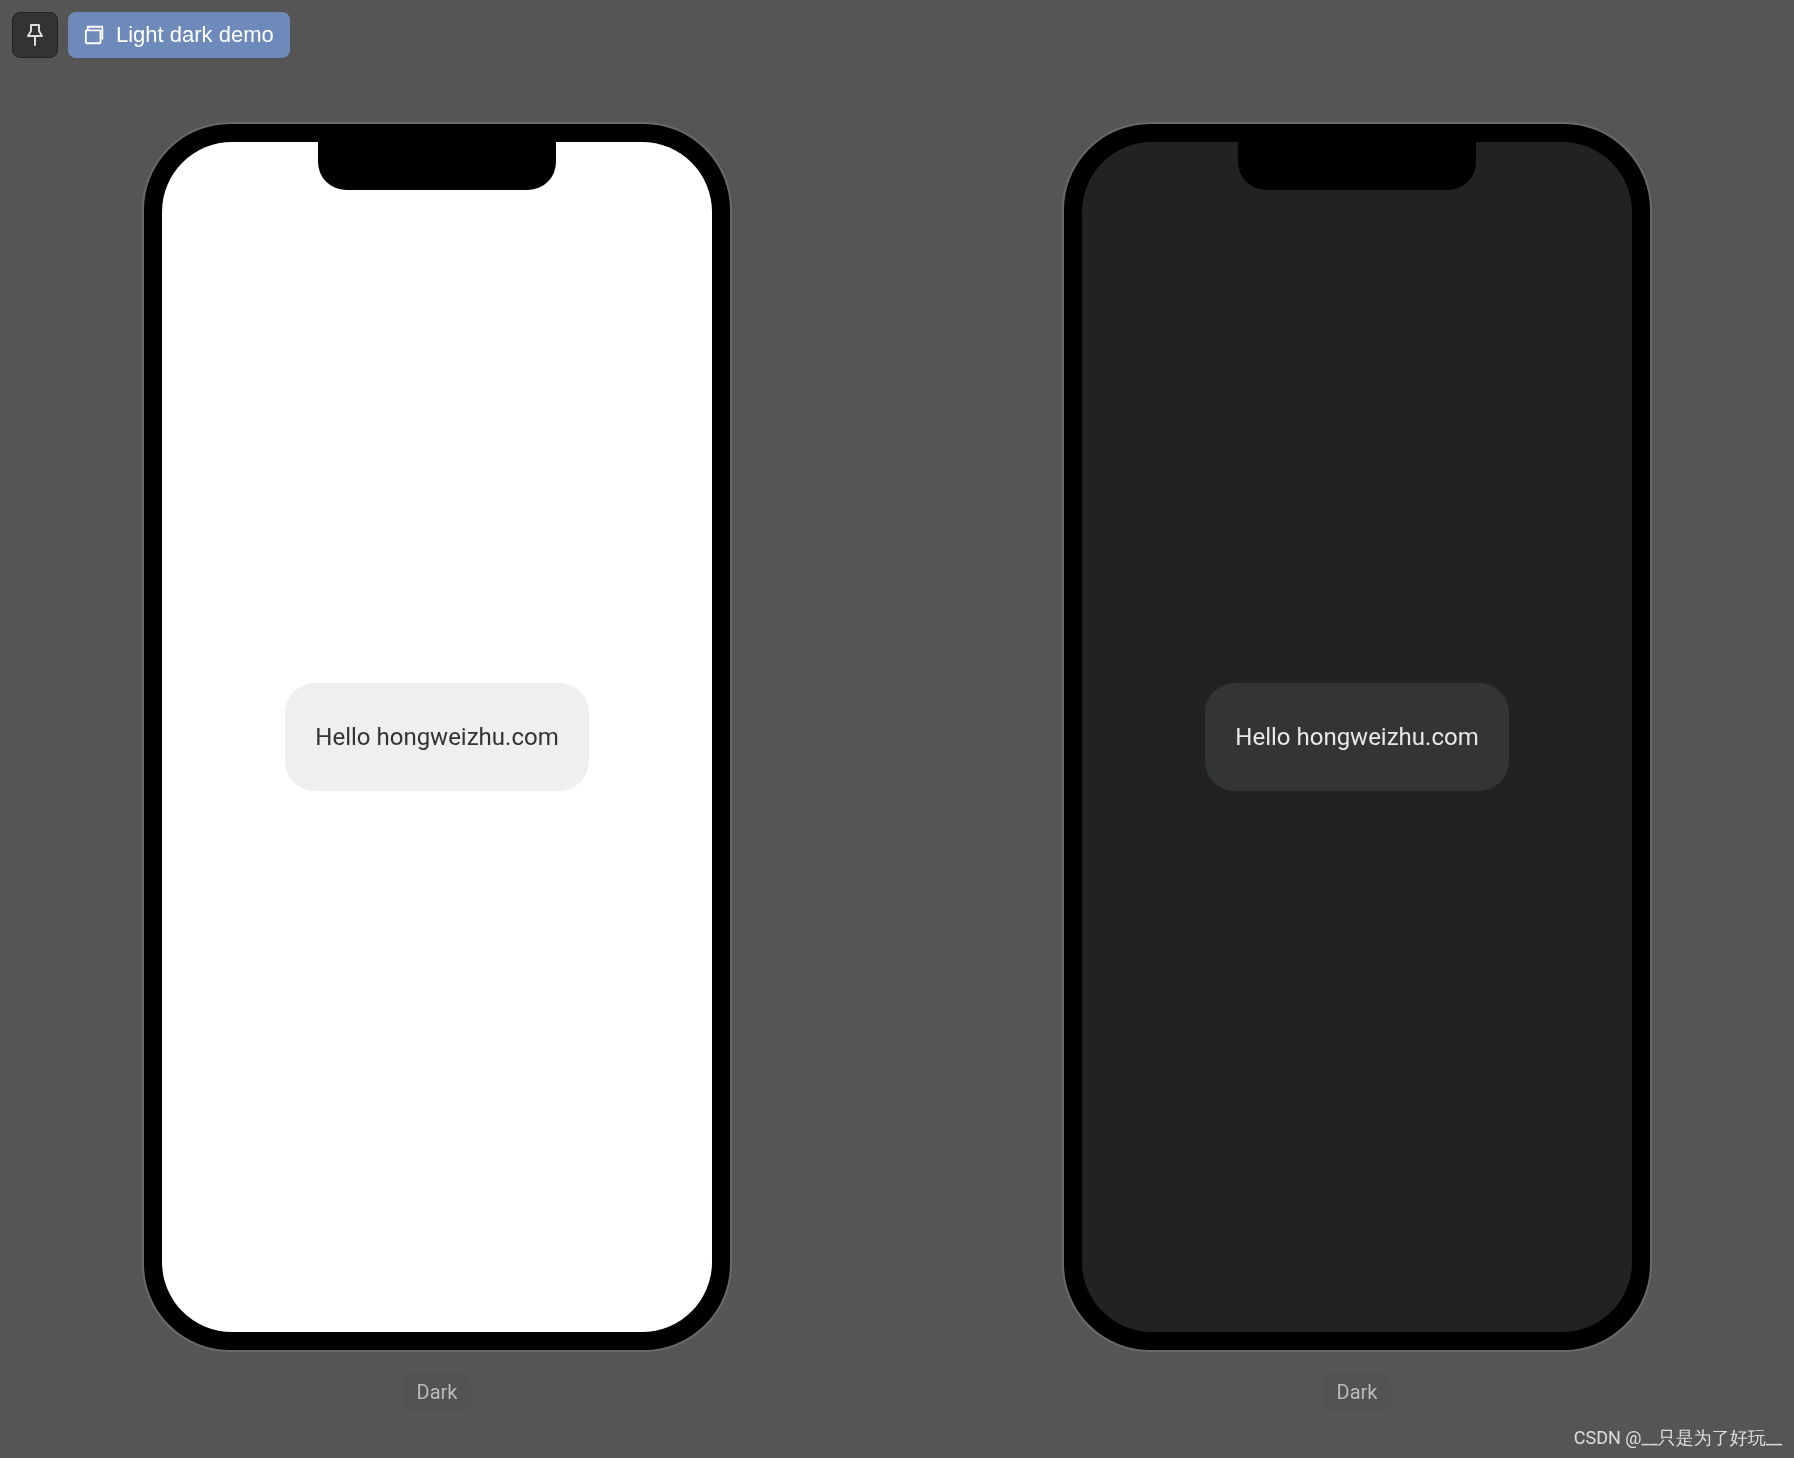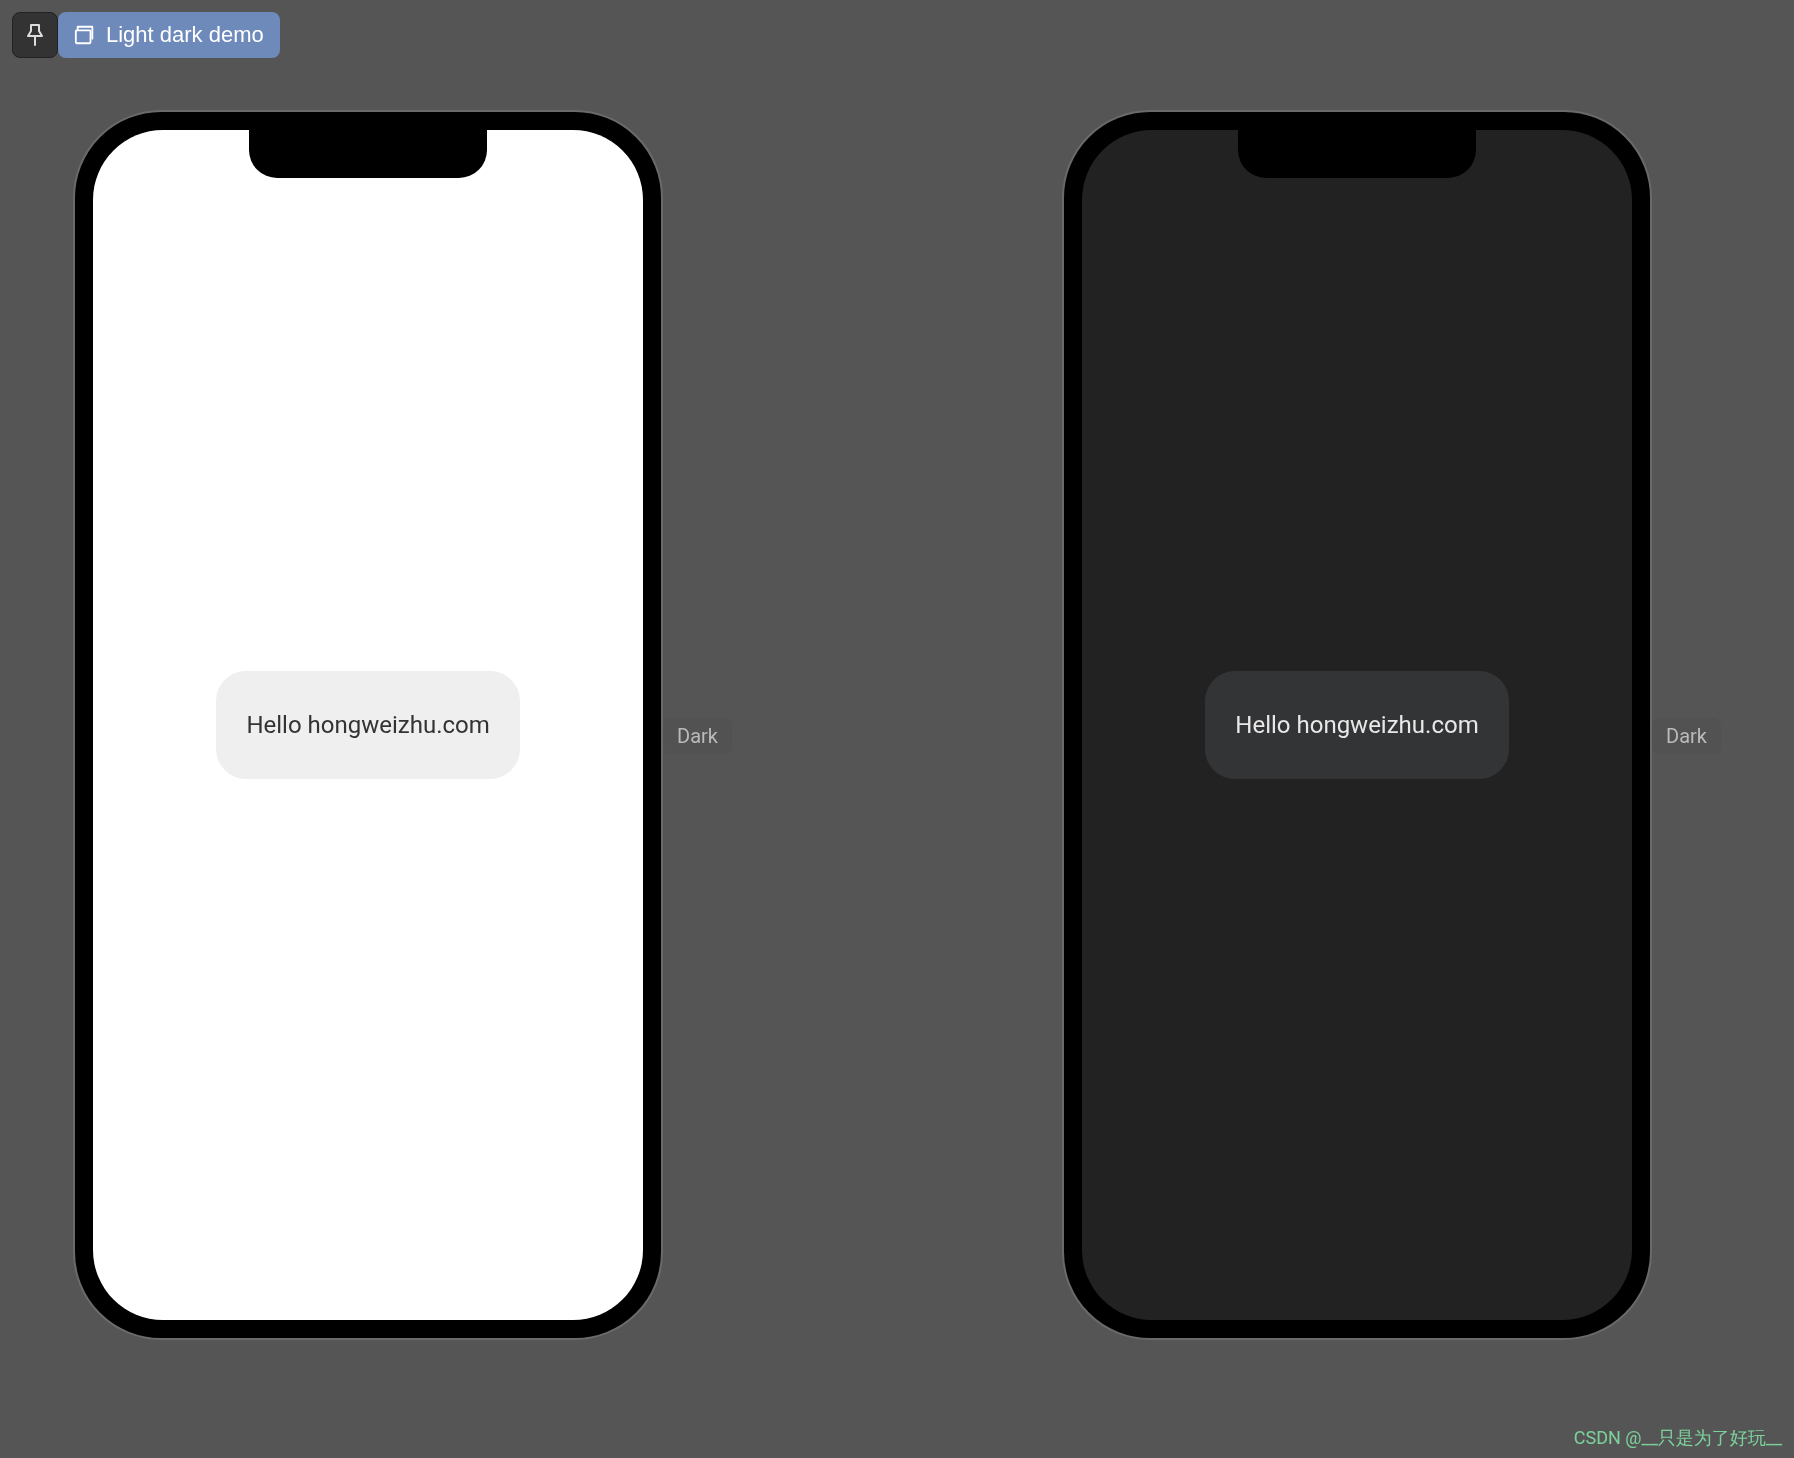--- a/index.html
+++ b/index.html
@@ -13,21 +13,21 @@
       width: 1794px;
       height: 1458px;
       position: relative;
       overflow: hidden;
     }
     .toolbar {
       position: absolute;
       top: 12px;
       left: 12px;
       display: flex;
-      gap: 0;
+      gap: 10px;
       align-items: center;
     }
     .pin-button {
       width: 46px;
       height: 46px;
       background: #333333;
       border: 1px solid #222;
       border-radius: 8px;
       display: flex;
       align-items: center;
@@ -52,21 +52,23 @@
       position: absolute;
       top: 110px;
       left: 0;
       right: 0;
       display: flex;
       justify-content: center;
       gap: 330px;
     }
     .preview-column {
       display: flex;
+      flex-direction: column;
       align-items: center;
+      margin-top: 12px;
     }
     .phone-frame {
       width: 590px;
       height: 1230px;
       background: #000000;
       border-radius: 88px;
       border: 2px solid #6a6a6a;
       padding: 18px;
       position: relative;
     }
@@ -115,21 +117,21 @@
       background: rgba(80, 80, 80, 0.55);
       padding: 6px 14px;
       border-radius: 8px;
       color: #bababa;
       font-size: 20px;
     }
     .watermark {
       position: absolute;
       bottom: 8px;
       right: 12px;
-      color: #86efac;
+      color: #ffffff;
       font-size: 18px;
       opacity: 0.8;
     }
   </style>
 </head>
 <body>
 
 <div class="toolbar">
   <button class="pin-button">
     <svg width="20" height="24" viewBox="0 0 20 24" fill="none" stroke="currentColor" stroke-width="2" stroke-linecap="round" stroke-linejoin="round">

